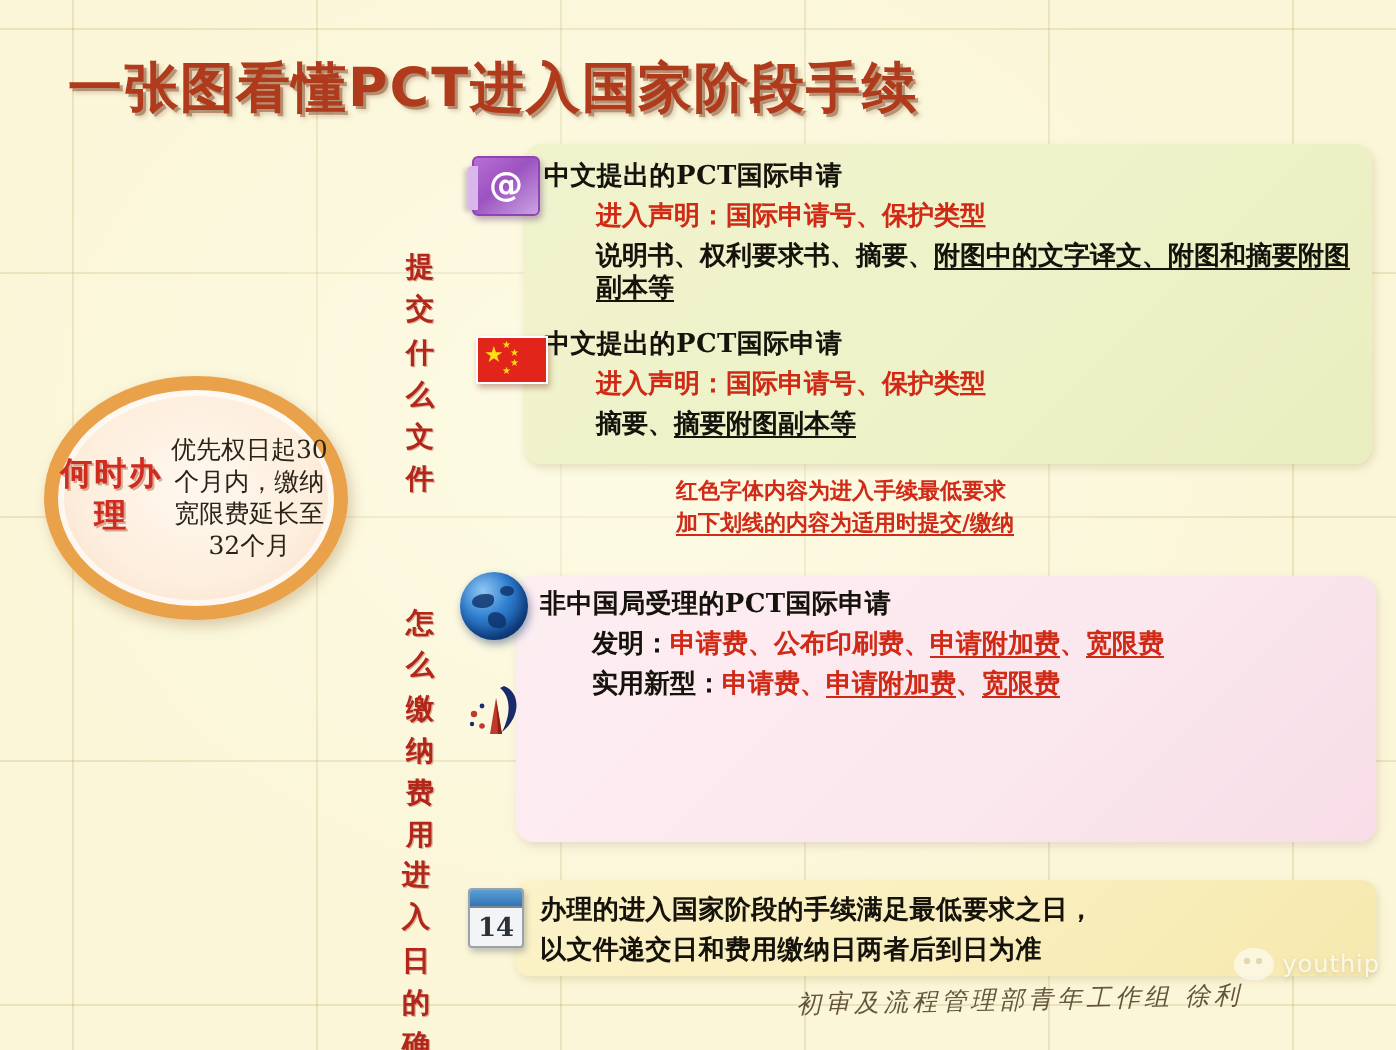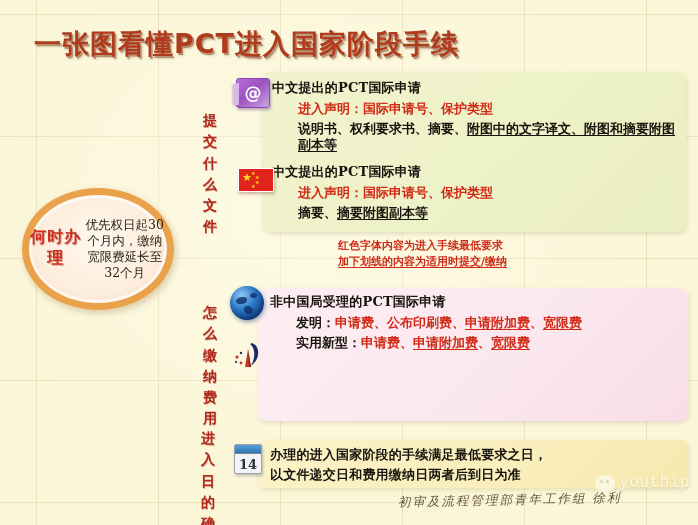--- a/index.html
+++ b/index.html
@@ -69,21 +69,21 @@
   .vlabel {
     position: absolute;
     width: 24px;
     font-size: 14px; font-weight: 700;
     color: #b3261a;
     text-shadow: 0.6px 0.6px 0 rgba(150,40,30,0.35);
     line-height: 1.52;
     text-align: center;
     z-index: 6;
   }
-  #vlabel-submit { left: 198px; top: 110px; }
+  #vlabel-submit { left: 198px; top: 124px; }
   #vlabel-fee    { left: 198px; top: 302px; }
   #vlabel-date   { left: 196px; top: 428px; }
 
   
   .panel { position: absolute; z-index: 4; }
   #panel-docs {
     left: 262px; top: 72px;
     width: 424px; height: 160px;
     background: linear-gradient(135deg, #f0f3cd 0%, #eef2c8 55%, #e9eec0 100%);
     border-radius: 9px;
@@ -217,23 +217,22 @@
     opacity: .85;
     transform: rotate(-1.2deg);
     white-space: nowrap;
   }
   #watermark {
     position: absolute;
     right: 8px; top: 474px;
     z-index: 9;
     display: flex; align-items: center; gap: 4px;
     color: #ffffff; opacity: .72;
-    font-size: 16px; letter-spacing: .5px;
+    font-size: 12px; letter-spacing: .5px;
     text-shadow: 0 1px 2px rgba(120,110,70,0.35);
-    font-family: Liberation Mono, monospace;
   }
   #watermark .wx {
     width: 20px; height: 16px; border-radius: 50% 50% 45% 45%;
     background: rgba(255,255,255,0.8);
     position: relative;
   }
   #watermark .wx::before,
   #watermark .wx::after{
     content:""; position:absolute; top:5px; width:2.5px; height:2.5px;
     border-radius:50%; background:#d9d2b0;

